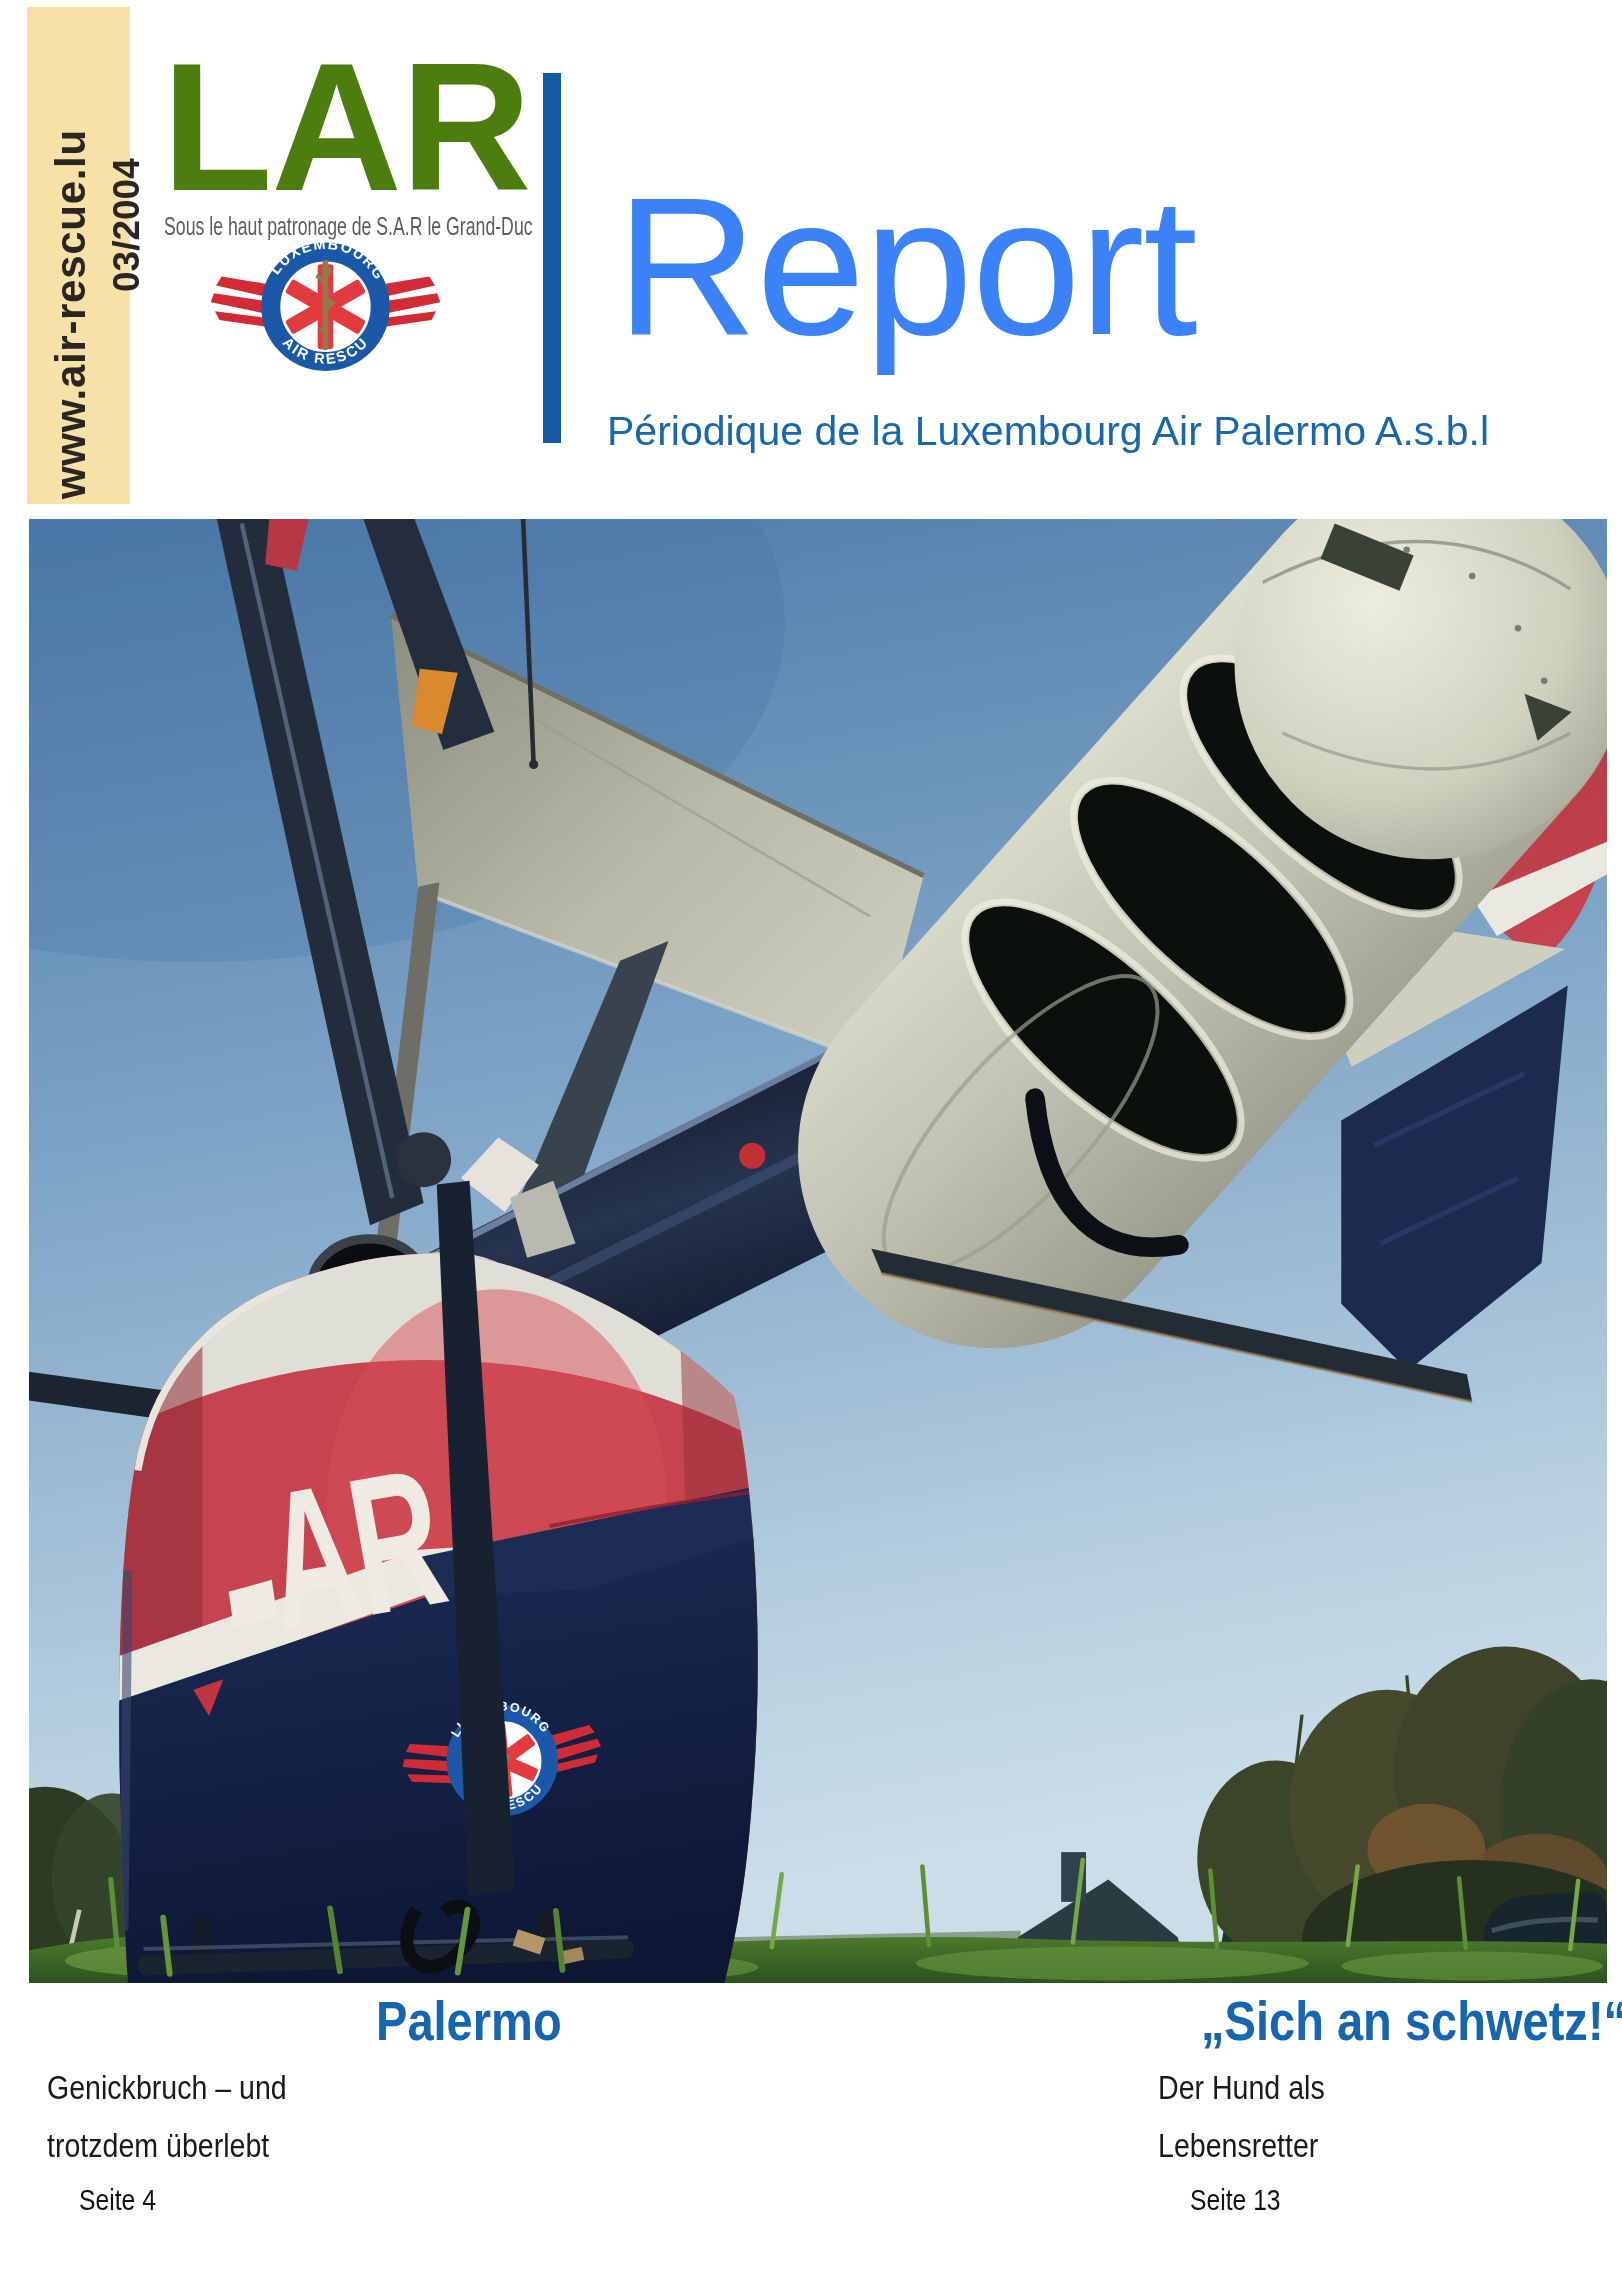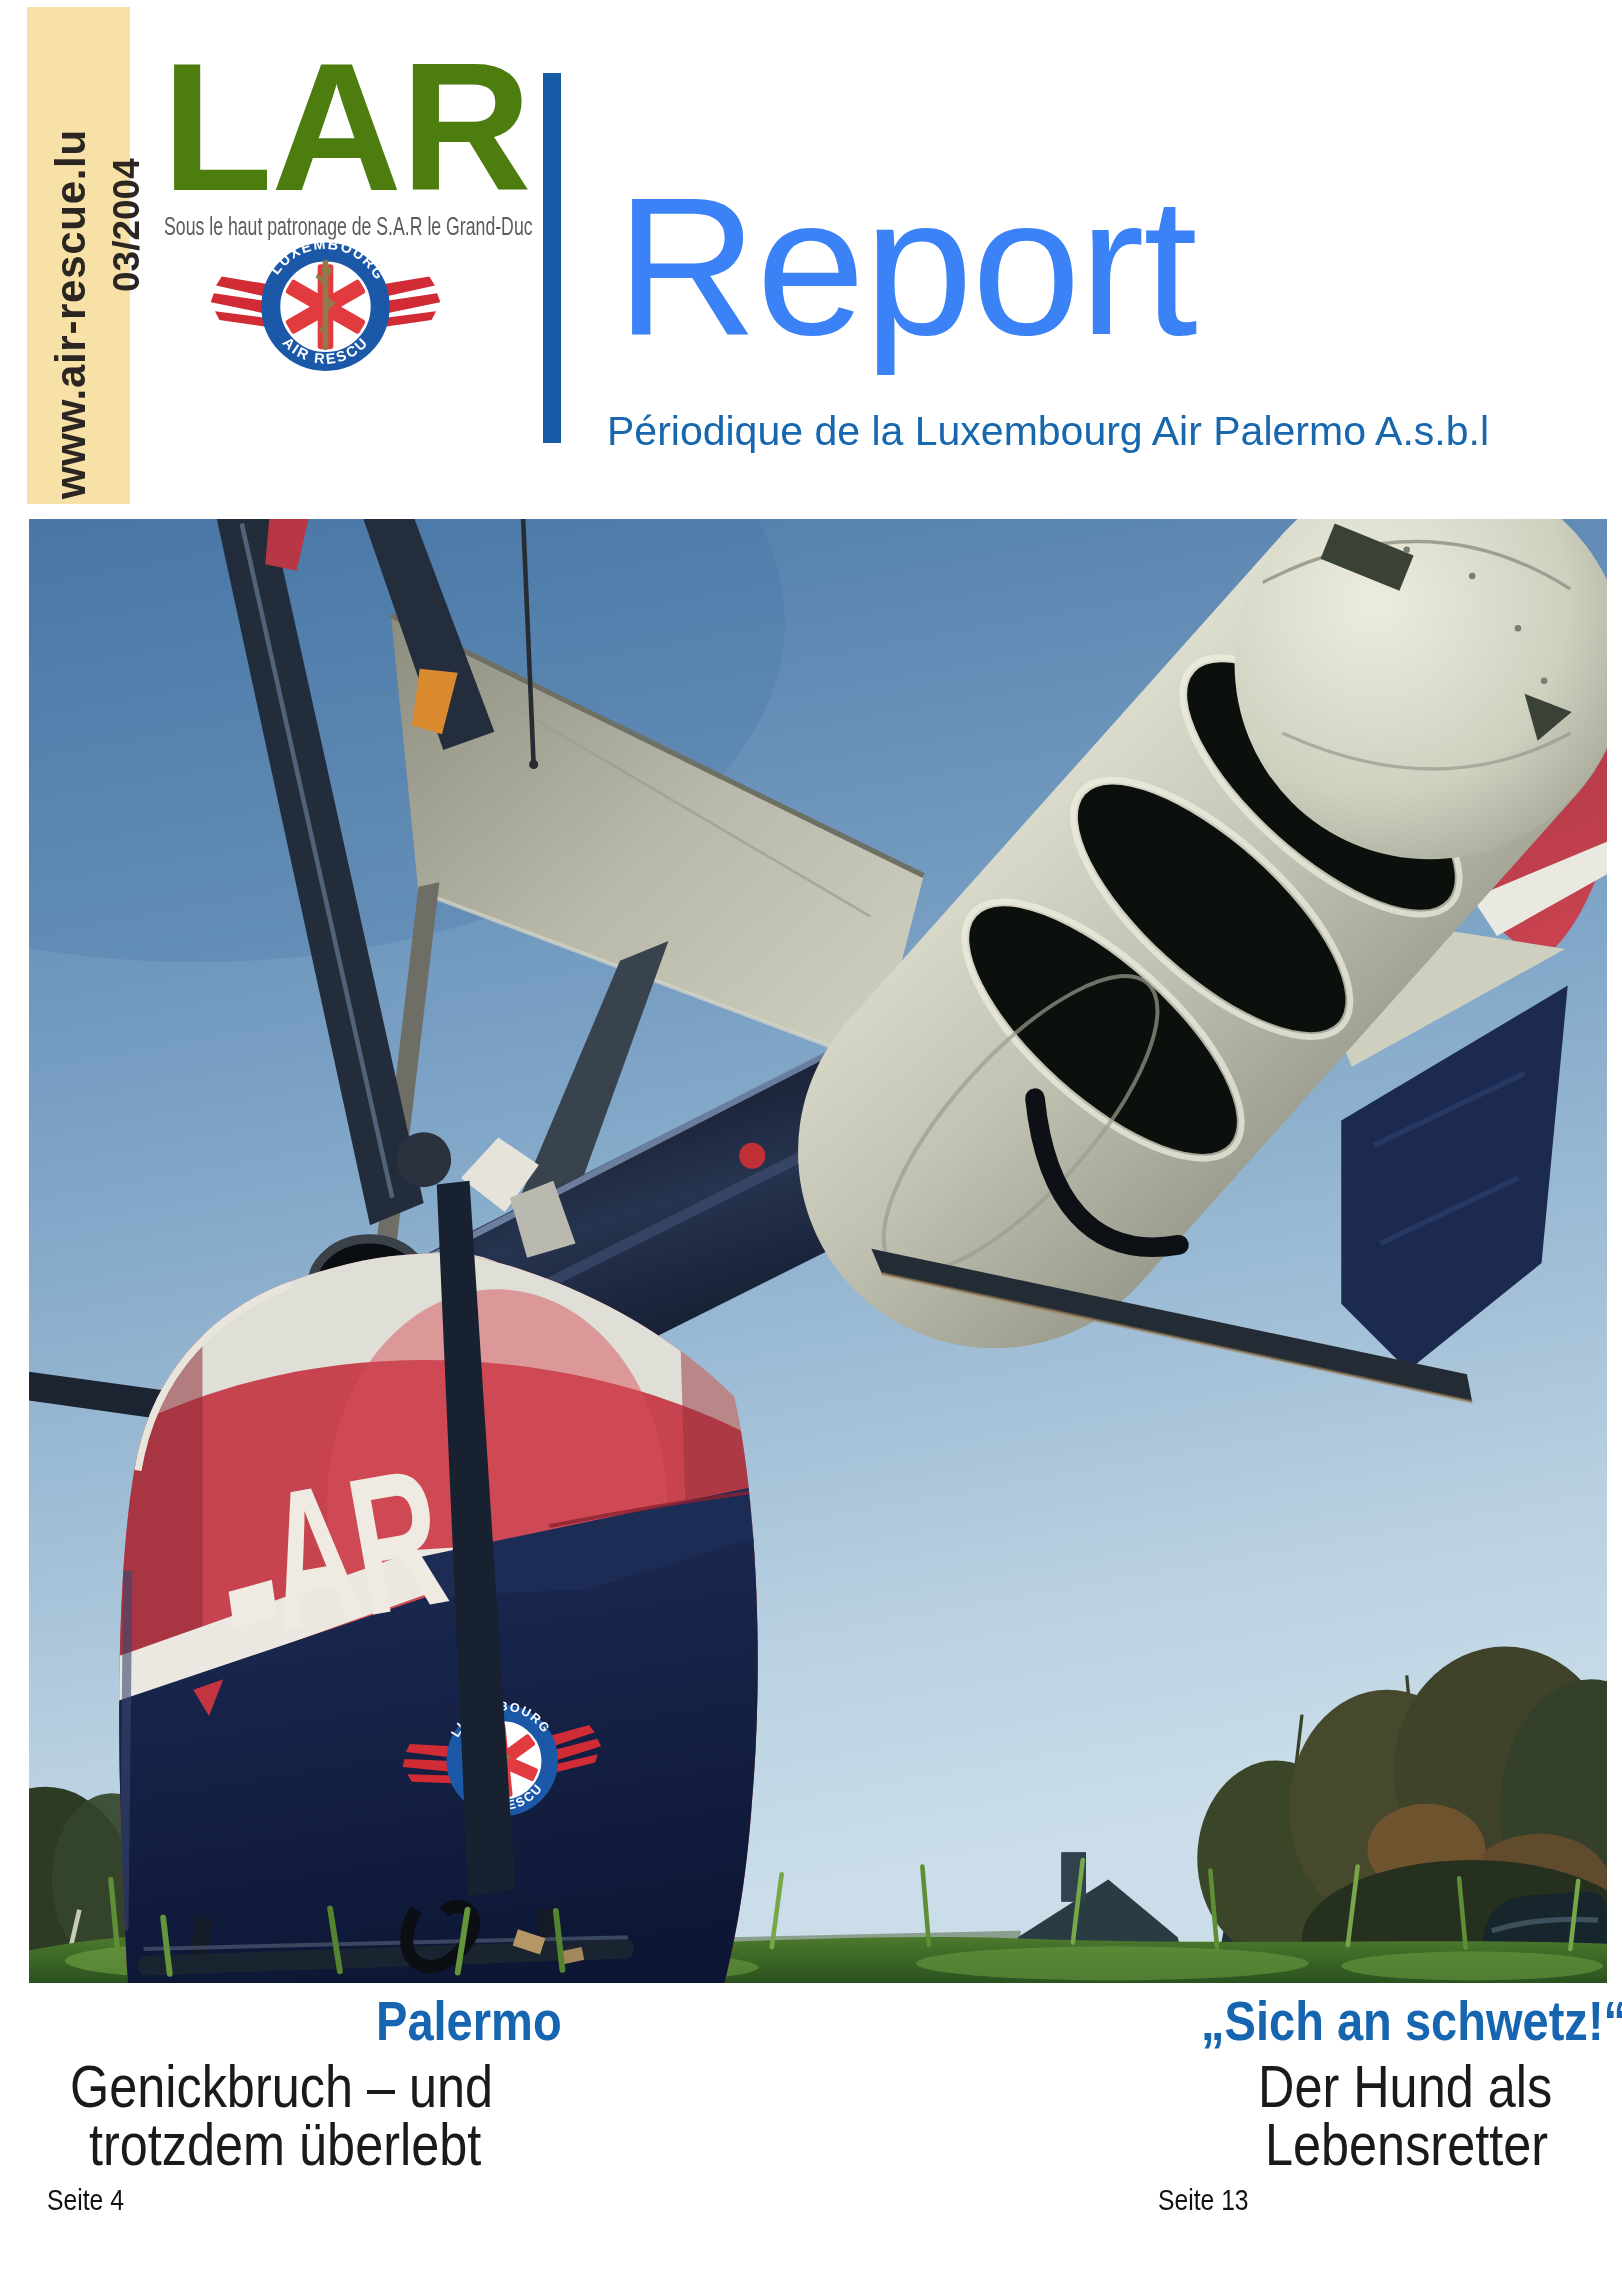--- a/index.html
+++ b/index.html
@@ -23,22 +23,22 @@
   .periodique{position:absolute;left:607px;top:411px;font-size:41px;line-height:1;color:#1767AE;
         white-space:nowrap;}
   
   .photo{position:absolute;left:29.4px;top:519px;width:1578px;height:1464px;}
   .photo svg{display:block;width:100%;height:100%;}
   
   .teaser{position:absolute;top:1993px;width:550px;}
   .teaser .hd{font-size:56px;line-height:1;font-weight:bold;text-align:right;}
   .teaser .hd .cx,.teaser .bd .cx,.teaser .pg .cx{display:inline-block;transform:scaleX(0.84);
         transform-origin:0 50%;white-space:nowrap;}
-  .teaser .bd{margin-top:9.2px;font-size:60px;line-height:58px;color:#1A1A1A;text-align:center;}
-  .teaser .pg{margin-top:9.2px;font-size:29.4px;color:#111111;}
+  .teaser .bd{margin-top:9.2px;font-size:34px;line-height:58px;color:#1A1A1A;}
+  .teaser .pg{margin-top:9.2px;font-size:29.4px;color:#111111;margin-left:32px;}
   .t1{left:47px;} .t2{left:602px;} .t3{left:1158px;}
   .accent-blue{color:#1565B1;} .accent-red{color:#E8242B;}
 </style>
 </head>
 <body>
 
 <svg width="0" height="0" style="position:absolute" aria-hidden="true">
   <defs>
     <g id="lar-badge">
 

